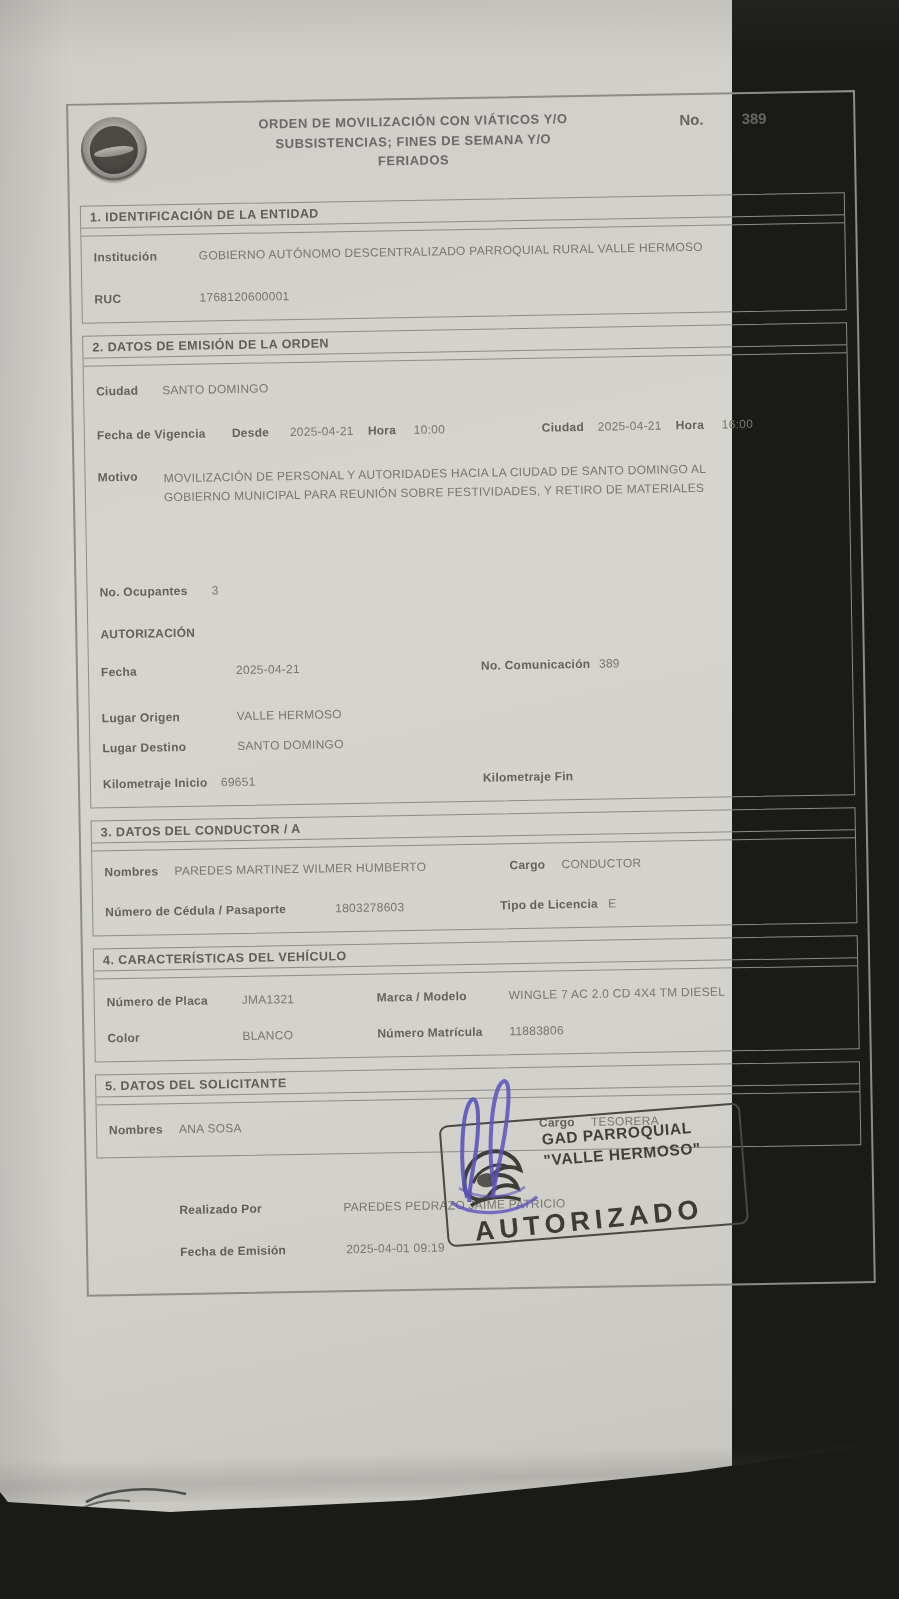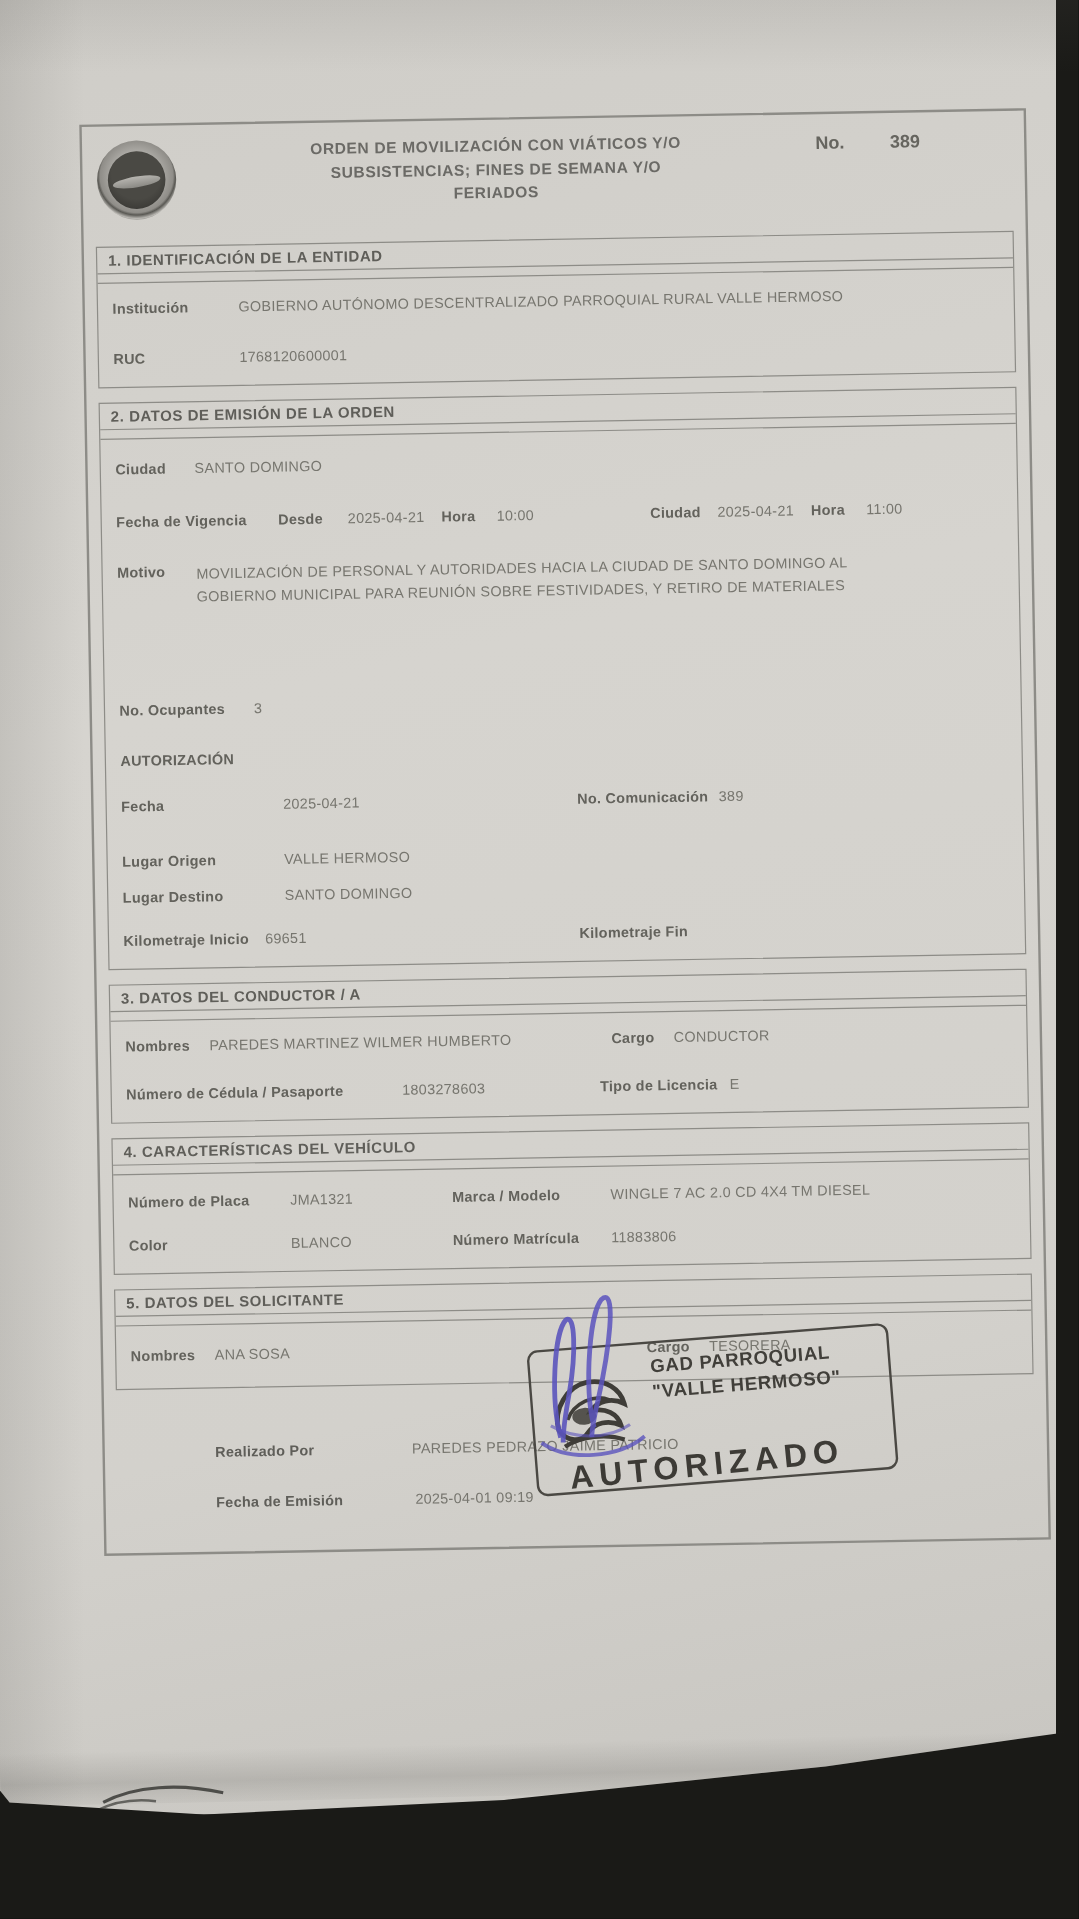--- a/index.html
+++ b/index.html
@@ -3,21 +3,21 @@
 <meta charset="utf-8">
 <style>
   html,body{margin:0;padding:0;background:#111;}
   .scene{
     position:relative;width:899px;height:1599px;overflow:hidden;
     background:#1a1a17;
     font-family:"Liberation Sans",sans-serif;
   }
   
   .paper{
-    position:absolute;left:0;top:0;width:880px;height:1599px;
+    position:absolute;left:0;top:0;width:732px;height:1599px;
     background:linear-gradient(168deg,#cfcdc8 0%,#d6d4cf 35%,#d3d1cc 70%,#c7c5c0 96%);
     clip-path:polygon(0 0,899px 0,899px 1442px,688px 1472px,420px 1500px,170px 1512px,8px 1502px,0 1492px);
   }
   .paper-shade-left{position:absolute;left:0;top:0;width:70px;height:1520px;
     background:linear-gradient(90deg,rgba(96,94,90,.16),rgba(96,94,90,0));}
   .paper-shade-top{position:absolute;left:0;top:0;width:899px;height:60px;
     background:linear-gradient(180deg,rgba(96,94,90,.12),rgba(96,94,90,0));}
   .paper-fold{position:absolute;left:0;top:1452px;width:899px;height:44px;
     background:linear-gradient(180deg,rgba(90,88,84,0),rgba(90,88,84,.20) 60%,rgba(90,88,84,.05));
     transform:rotate(-1.2deg);}
@@ -117,21 +117,21 @@
             <div class="row" style="margin-top:30px;">
               <span class="lbl" style="width:135px;">Fecha de Vigencia</span>
               <span class="lbl" style="width:58px;">Desde</span>
               <span class="val" style="width:78px;">2025-04-21</span>
               <span class="lbl" style="width:46px;">Hora</span>
               <span class="val" style="width:42px;">10:00</span>
               <span style="width:86px;"></span>
               <span class="lbl" style="width:56px;">Ciudad</span>
               <span class="val" style="width:78px;">2025-04-21</span>
               <span class="lbl" style="width:46px;">Hora</span>
-              <span class="val">11:00</span>
+              <span class="val">16:00</span>
             </div>
             <div class="row" style="margin-top:28px;">
               <span class="lbl" style="width:66px;">Motivo</span>
               <span class="val wrap" style="width:548px;">MOVILIZACIÓN DE PERSONAL Y AUTORIDADES HACIA LA CIUDAD DE SANTO DOMINGO AL GOBIERNO MUNICIPAL PARA REUNIÓN SOBRE FESTIVIDADES, Y RETIRO DE MATERIALES</span>
             </div>
             <div class="row" style="margin-top:78px;">
               <span class="lbl" style="width:112px;">No. Ocupantes</span>
               <span class="val">3</span>
             </div>
             <div class="row" style="margin-top:28px;">

